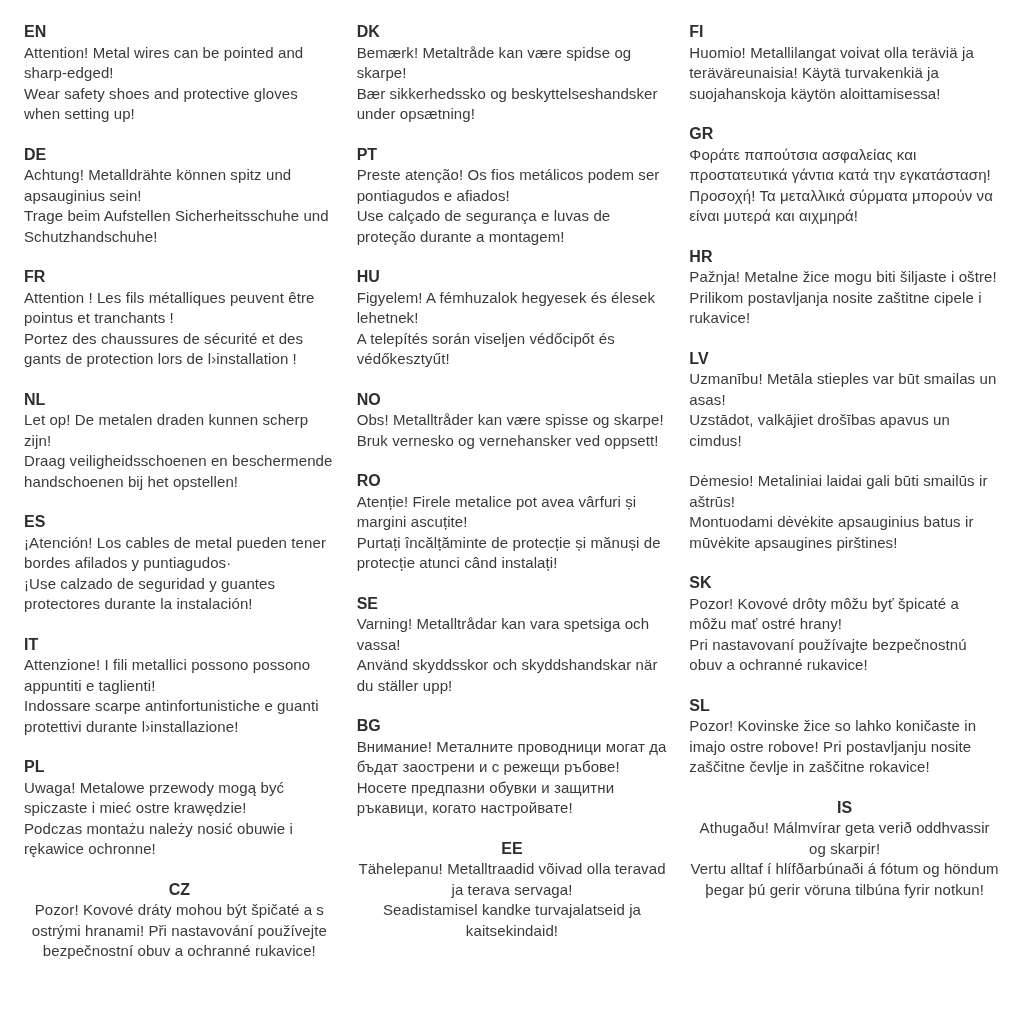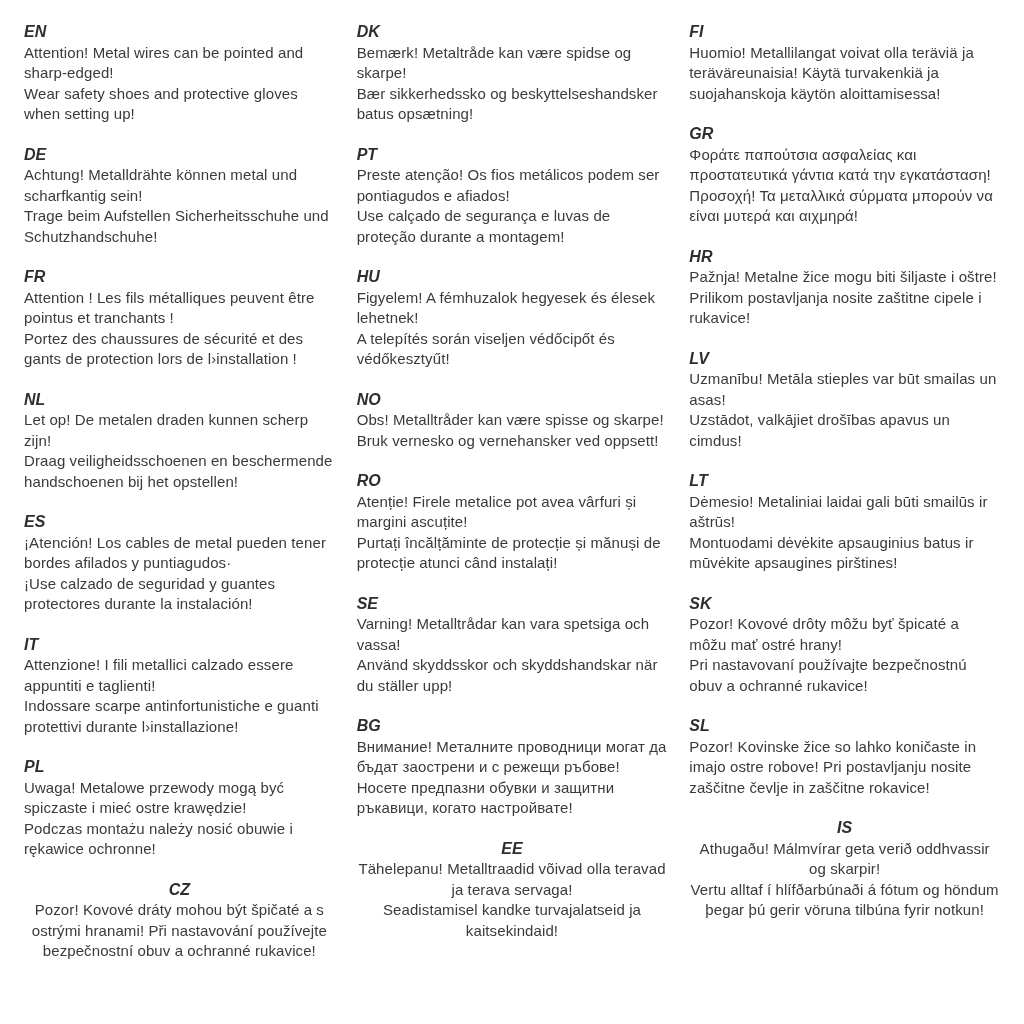--- a/index.html
+++ b/index.html
@@ -37,21 +37,20 @@
     margin-bottom: 0;
     text-align: center;
   }
   .lang-code {
     font-size: 16px;
     line-height: 20.5px;
     font-weight: 700;
     color: #2e2e2e;
     margin: 0;
     padding: 0;
-    font-style: italic;
   }
   .warning-text {
     font-size: 15px;
     line-height: 20.5px;
     letter-spacing: 0.1px;
     margin: 0;
     padding: 0;
     color: #3a3a3a;
     overflow-wrap: break-word;
   }
@@ -64,21 +63,21 @@
 
   <div class="column">
   <section class="lang-section">
     <h2 class="lang-code">EN</h2>
   <p class="warning-text">Attention! Metal wires can be pointed and sharp-edged!</p>
           <p class="warning-text">Wear safety shoes and protective gloves when setting up!</p>
         </section>
 
   <section class="lang-section">
     <h2 class="lang-code">DE</h2>
-  <p class="warning-text">Achtung! Metalldrähte können metal und scharfkantig sein!</p>
+  <p class="warning-text">Achtung! Metalldrähte können spitz und apsauginius sein!</p>
           <p class="warning-text">Trage beim Aufstellen Sicherheitsschuhe und Schutzhandschuhe!</p>
         </section>
 
   <section class="lang-section">
     <h2 class="lang-code">FR</h2>
   <p class="warning-text">Attention ! Les fils métalliques peuvent être pointus et tranchants !</p>
           <p class="warning-text">Portez des chaussures de sécurité et des gants de protection lors de l›installation !</p>
         </section>
 
   <section class="lang-section">
@@ -88,40 +87,40 @@
         </section>
 
   <section class="lang-section">
     <h2 class="lang-code">ES</h2>
   <p class="warning-text">¡Atención! Los cables de metal pueden tener bordes afilados y puntiagudos·</p>
           <p class="warning-text">¡Use calzado de seguridad y guantes protectores durante la instalación!</p>
         </section>
 
   <section class="lang-section">
     <h2 class="lang-code">IT</h2>
-  <p class="warning-text">Attenzione! I fili metallici calzado essere appuntiti e taglienti!</p>
+  <p class="warning-text">Attenzione! I fili metallici possono possono appuntiti e taglienti!</p>
           <p class="warning-text">Indossare scarpe antinfortunistiche e guanti protettivi durante l›installazione!</p>
         </section>
 
   <section class="lang-section">
     <h2 class="lang-code">PL</h2>
   <p class="warning-text">Uwaga! Metalowe przewody mogą być spiczaste i mieć ostre krawędzie!</p>
           <p class="warning-text">Podczas montażu należy nosić obuwie i rękawice ochronne!</p>
         </section>
 
   <section class="lang-section">
     <h2 class="lang-code">CZ</h2>
   <p class="warning-text">Pozor! Kovové dráty mohou být špičaté a s ostrými hranami! Při nastavování používejte bezpečnostní obuv a ochranné rukavice!</p>
         </section>
 </div>
       <div class="column">
   <section class="lang-section">
     <h2 class="lang-code">DK</h2>
   <p class="warning-text">Bemærk! Metaltråde kan være spidse og skarpe!</p>
-          <p class="warning-text">Bær sikkerhedssko og beskyttelseshandsker batus opsætning!</p>
+          <p class="warning-text">Bær sikkerhedssko og beskyttelseshandsker under opsætning!</p>
         </section>
 
   <section class="lang-section">
     <h2 class="lang-code">PT</h2>
   <p class="warning-text">Preste atenção! Os fios metálicos podem ser pontiagudos e afiados!</p>
           <p class="warning-text">Use calçado de segurança e luvas de proteção durante a montagem!</p>
         </section>
 
   <section class="lang-section">
     <h2 class="lang-code">HU</h2>
@@ -176,21 +175,20 @@
   <p class="warning-text">Pažnja! Metalne žice mogu biti šiljaste i oštre! Prilikom postavljanja nosite zaštitne cipele i rukavice!</p>
         </section>
 
   <section class="lang-section">
     <h2 class="lang-code">LV</h2>
   <p class="warning-text">Uzmanību! Metāla stieples var būt smailas un asas!</p>
           <p class="warning-text">Uzstādot, valkājiet drošības apavus un cimdus!</p>
         </section>
 
   <section class="lang-section">
-    <h2 class="lang-code">LT</h2>
   <p class="warning-text">Dėmesio! Metaliniai laidai gali būti smailūs ir aštrūs!</p>
           <p class="warning-text">Montuodami dėvėkite apsauginius batus ir mūvėkite apsaugines pirštines!</p>
         </section>
 
   <section class="lang-section">
     <h2 class="lang-code">SK</h2>
   <p class="warning-text">Pozor! Kovové drôty môžu byť špicaté a môžu mať ostré hrany!</p>
           <p class="warning-text">Pri nastavovaní používajte bezpečnostnú obuv a ochranné rukavice!</p>
         </section>
 

